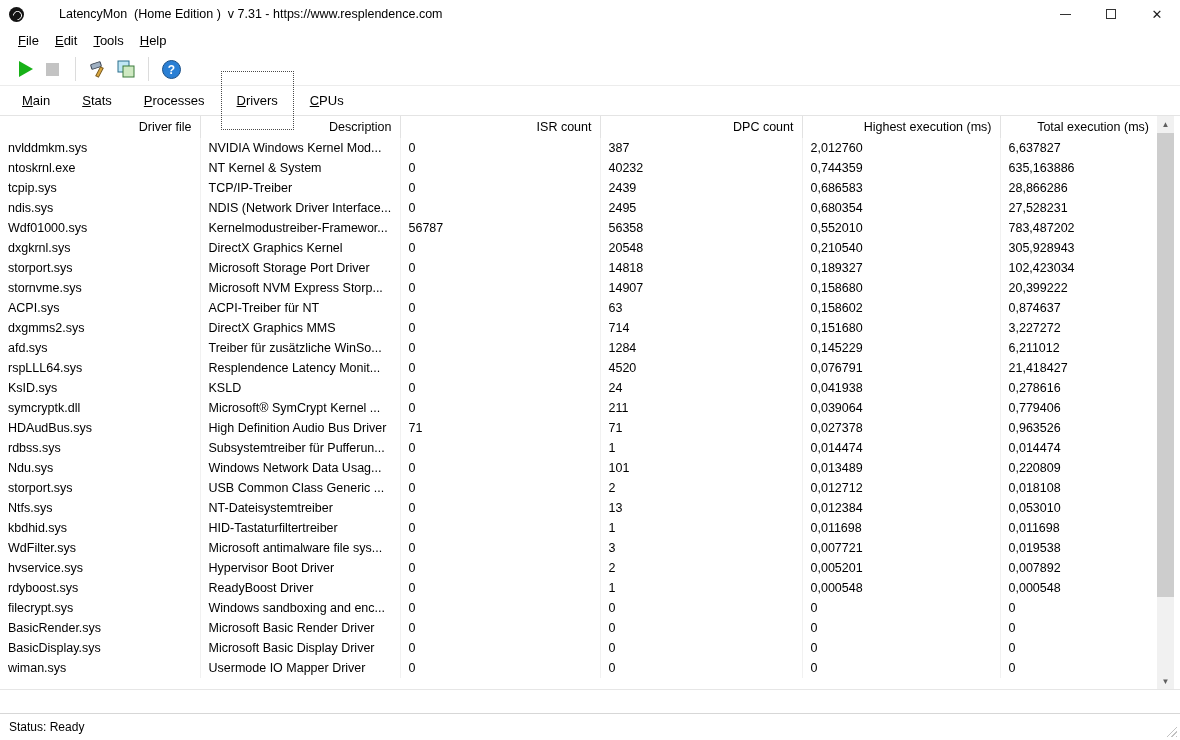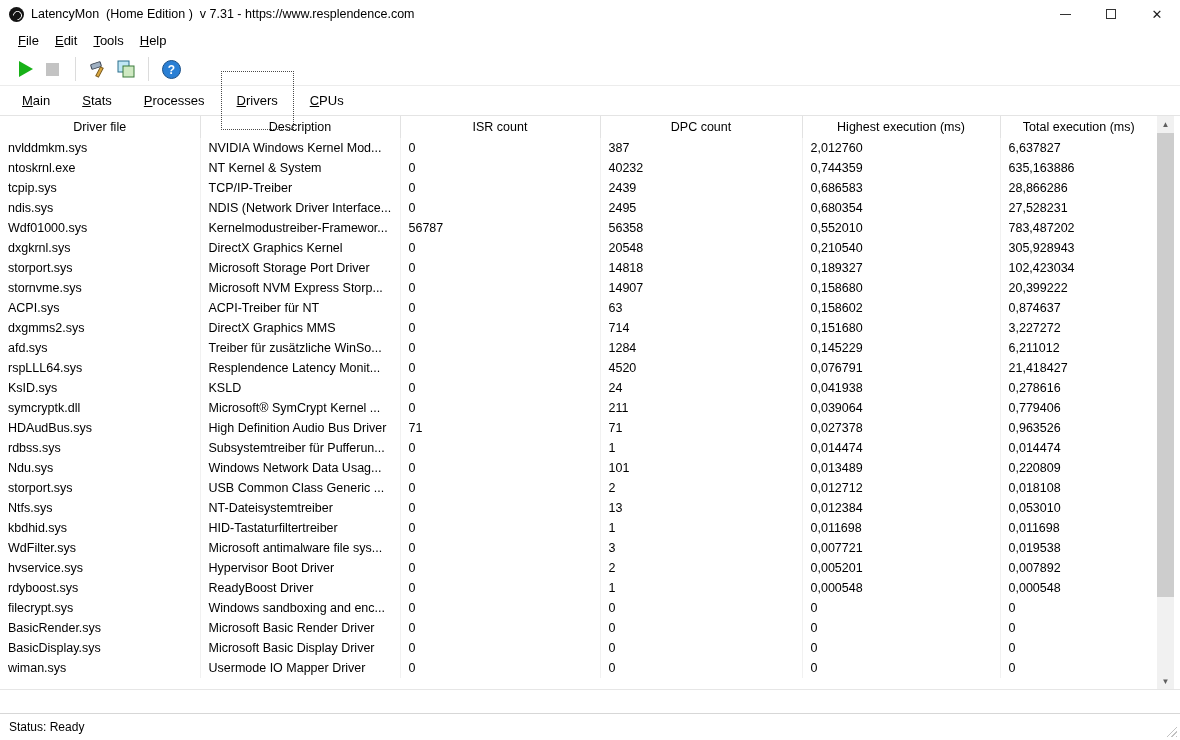--- a/index.html
+++ b/index.html
@@ -1,20 +1,20 @@
 <!DOCTYPE html>
 <html><head>
 <meta charset="utf-8">
 <style>
   * { margin:0; padding:0; box-sizing:border-box; }
   html,body { width:1180px; height:740px; background:#fff; overflow:hidden;
               font-family:"Liberation Sans", sans-serif; color:#000; position:relative; }
 
   
-  .titlebar { height:28px; display:flex; align-items:center; padding-left:9px; background:#fff; }
+  .titlebar { height:28px; display:flex; align-items:center; padding-left:9px; background:#fff;gap:28px; }
   .app-icon { width:15px; height:15px; border-radius:50%; background:#141414; position:relative; margin-right:7px; flex:0 0 auto; }
   .app-icon::after { content:""; position:absolute; left:4px; top:4px; width:7px; height:7px;
                      border:1.5px solid #fff; border-radius:50%; border-bottom-color:transparent; transform:rotate(45deg); }
   .title-text { font-size:12.5px; white-space:pre; }
   .win-controls { margin-left:auto; display:flex; height:100%; }
   .win-btn { width:46px; height:100%; display:flex; align-items:center; justify-content:center; font-size:13px; color:#1a1a1a; }
   .min-glyph { width:11px; height:1px; background:#333; display:block; }
   .max-glyph { width:10px; height:10px; border:1px solid #333; display:block; }
 
   
@@ -30,21 +30,21 @@
   .stop-shape { width:13px; height:13px; background:#c3c3c3; }
 
   
   .tabbar { height:30px; display:flex; align-items:center; padding-left:6px; border-bottom:1px solid #e4e4e4; font-size:13px; }
   .tab { padding:6px 16px; }
   .tab.active { border:1px dotted #4a4a4a; padding:21px 15px; }
 
   
   .table-wrap { position:relative; height:574px; overflow:hidden; border-bottom:1px solid #e6e6e6; }
   table.grid { width:1157px; border-collapse:collapse; table-layout:fixed; }
-  .grid th { text-align:center; font-weight:normal; font-size:12.5px; padding:4px 8px; height:22px;
+  .grid th { text-align:right; font-weight:normal; font-size:12.5px; padding:4px 8px; height:22px;
              border-right:1px solid #e2e2e2; white-space:nowrap; overflow:hidden; }
   .grid td { font-size:12.5px; padding:3px 8px; height:20px; line-height:14px;
              border-right:1px solid #f1f1f1; white-space:nowrap; overflow:hidden; }
   .grid th:last-child, .grid td:last-child { border-right:none; }
 
   
   .vscroll { position:absolute; top:0; left:1157px; width:17px; height:574px; background:#f1f1f1;
              display:flex; flex-direction:column; }
   .scroll-arrow { height:17px; display:flex; align-items:center; justify-content:center;
                   font-size:8px; color:#5f5f5f; flex:0 0 auto; }

